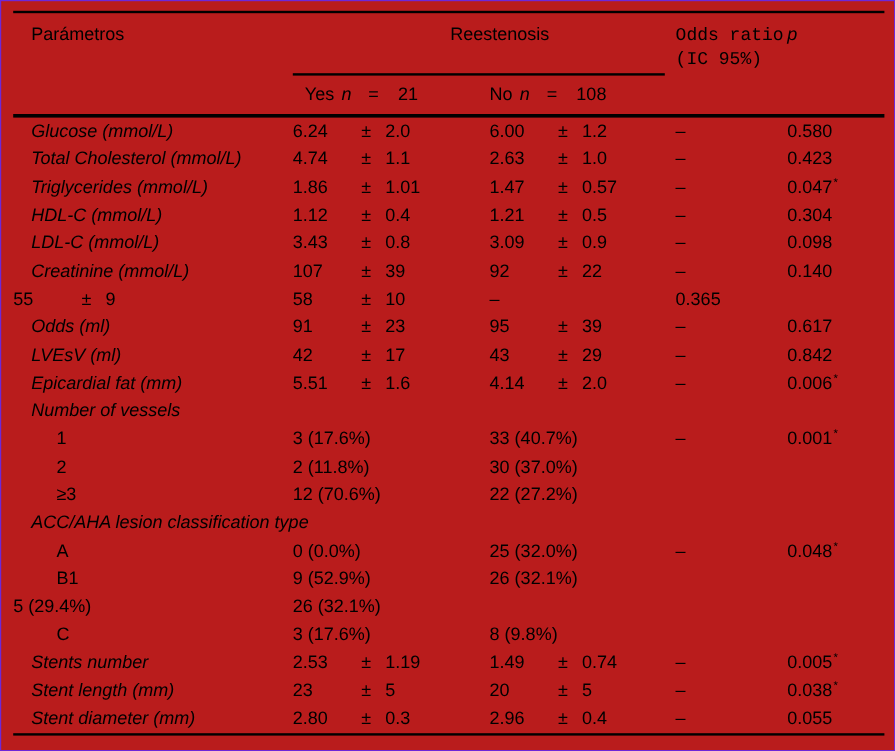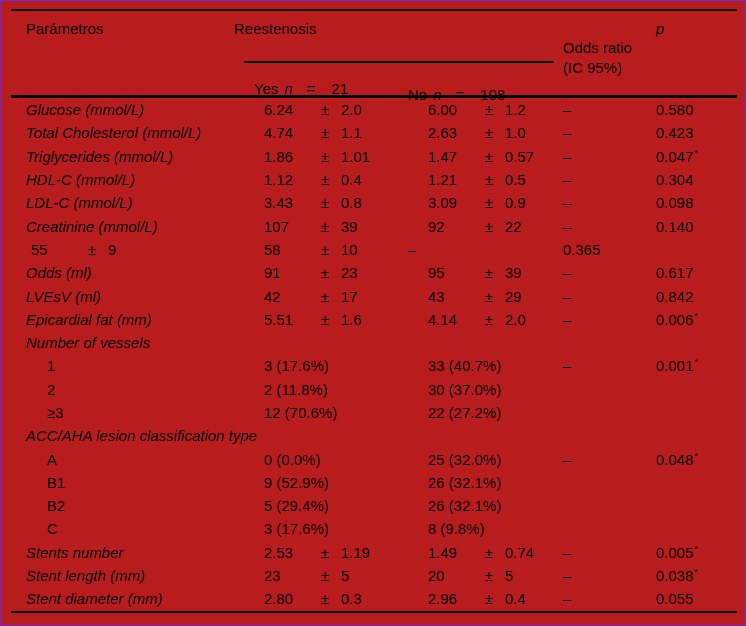--- a/index.html
+++ b/index.html
@@ -7,37 +7,37 @@
     width:746px;height:626px;background:#ffffff;
     font-family:"Liberation Sans","DejaVu Sans",sans-serif;
     font-size:15px;color:#000;
     -webkit-font-smoothing:antialiased;
   }
   .sheet{position:relative;width:744px;height:624px;border:1px solid #6d28d9;background:#b91c1c;overflow:hidden;}
   .tbl{position:absolute;left:10px;top:8px;width:726px;border-top:2px solid #000;border-bottom:2px solid #000;}
   
   .thead{position:relative;height:84px;border-bottom:3px solid #000;}
   .h-parametros{position:absolute;left:15px;top:9px;}
-  .h-group{position:absolute;left:223px;top:9px;width:319px;}
+  .h-group{position:absolute;left:246px;top:9px;width:319px;text-align:center;}
   .h-rule{position:absolute;left:233px;top:50px;width:310px;border-top:2px solid #000;height:0;}
   .h-sub{position:absolute;left:233px;top:59px;width:319px;display:flex;}
-  .h-sub-yes{width:164px;padding-left:10px;box-sizing:border-box;white-space:nowrap;margin-top:10px;}
-  .h-sub-no{width:155px;white-space:nowrap;margin-top:16px;}
-  .h-or{position:absolute;left:552px;top:27px;line-height:20px;}
+  .h-sub-yes{width:164px;padding-left:10px;box-sizing:border-box;white-space:nowrap;}
+  .h-sub-no{width:155px;white-space:nowrap;}
+  .h-or{position:absolute;left:552px;top:9px;line-height:20px;font-family:Liberation Mono, monospace;}
   .h-p{position:absolute;left:645px;top:9px;font-style:italic;}
   .tok-n{margin-left:6px;font-style:italic;}
   .tok-eq{margin-left:14px;}
   .tok-count{margin-left:16px;}
   
   .row{display:grid;grid-template-columns:233px 164px 155px 93px 81px;height:23.3px;align-items:center;}
   .c{white-space:nowrap;overflow:visible;}
   .cell-label{padding-left:15px;}
   .row.param .cell-label,.row.section .cell-label{font-style:italic;}
   .row.sub .cell-label{padding-left:36px;font-style:normal;}
-  .cell-val{display:flex;align-items:center;margin-left:20px;}
+  .cell-val{display:flex;align-items:center;}
   .mean{display:inline-block;width:57px;}
   .pm{display:inline-block;width:20px;}
   .star{font-size:9.5px;vertical-align:super;line-height:0;margin-left:1px;}
 </style>
 </head>
 <body>
 
 <div class="sheet">
   <div class="tbl">
 
@@ -273,21 +273,20 @@
           <div class="c cell-val">
             <span>9 (52.9%)</span>
           </div>
           <div class="c cell-val">
             <span>26 (32.1%)</span>
           </div>
           <div class="c cell-or"></div>
           <div class="c cell-p"><span></span><sup class="star"></sup></div>
         </div>
         <div class="row sub">
-          <div class="c cell-label">B2</div>
           <div class="c cell-val">
             <span>5 (29.4%)</span>
           </div>
           <div class="c cell-val">
             <span>26 (32.1%)</span>
           </div>
           <div class="c cell-or"></div>
           <div class="c cell-p"><span></span><sup class="star"></sup></div>
         </div>
         <div class="row sub">

